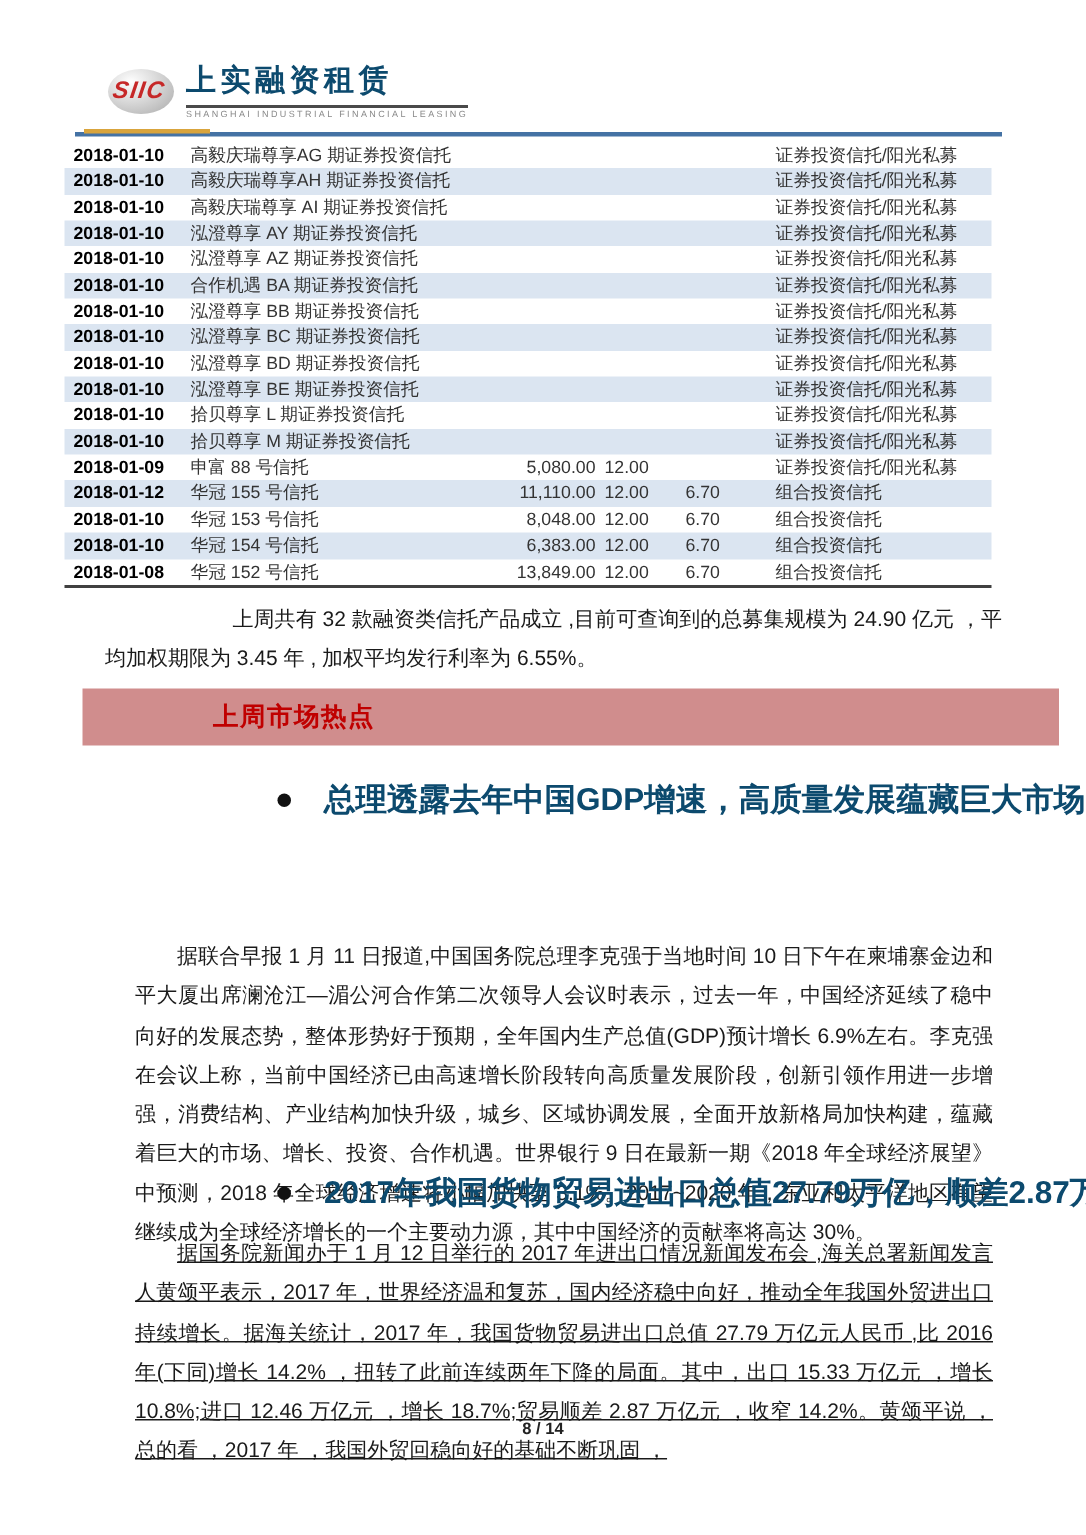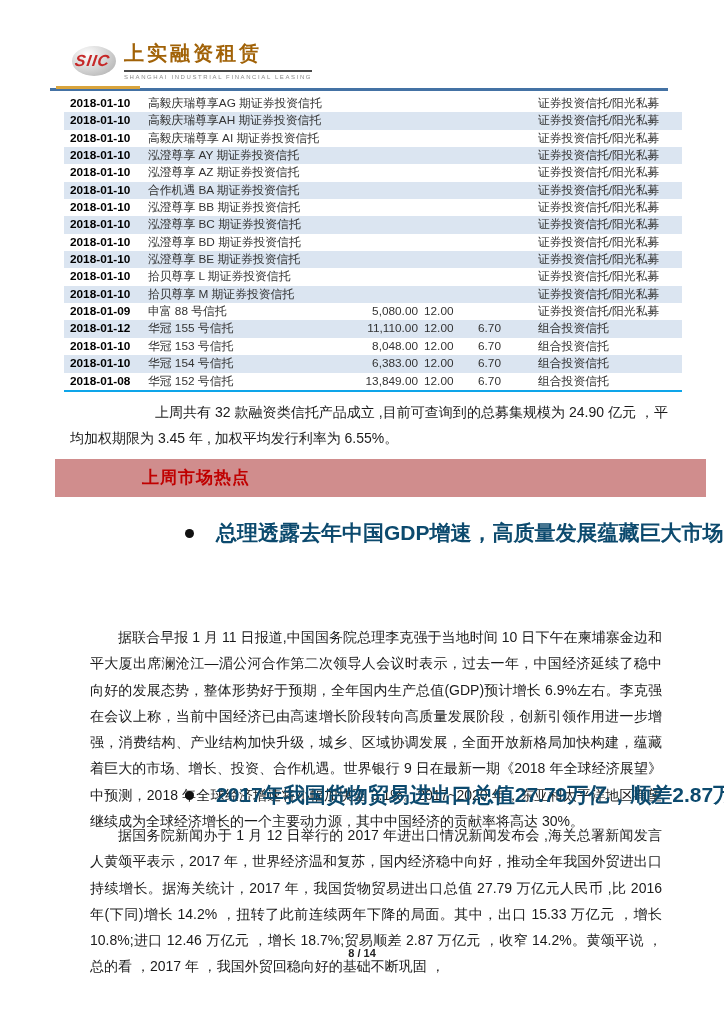--- a/index.html
+++ b/index.html
@@ -6,30 +6,30 @@
   .page{position:relative;width:724px;height:1023px;background:#ffffff;overflow:hidden;
         font-family:"Liberation Sans",sans-serif;color:#262626;}
 
   
   .logo{position:absolute;left:72px;top:40px;display:flex;align-items:flex-start;}
   .logo-ball{position:relative;width:44px;height:30px;border-radius:50%;margin-top:6px;
              background:radial-gradient(ellipse at 35% 28%, #fefefe 0%, #d8d8d8 45%, #a8a8a8 100%);}
   .logo-siic{position:absolute;left:3px;top:6px;font-size:16px;font-weight:bold;font-style:italic;
              color:#c62828;letter-spacing:1px;transform:skewX(-8deg);}
   .logo-text{margin-left:8px;}
-  .logo-cn{font-size:20px;letter-spacing:3px;color:#a16207;font-weight:600;
+  .logo-cn{font-size:20px;letter-spacing:3px;color:#0c4a6e;font-weight:600;
            border-bottom:2px solid #4a4a4a;padding-bottom:3px;white-space:nowrap;}
   .logo-en{font-size:6px;letter-spacing:1.6px;color:#8a8a8a;margin-top:2px;white-space:nowrap;}
 
   
   .head-rule{position:absolute;left:50px;top:88px;width:618px;height:3px;background:#4472a4;}
   .head-rule .gold{position:absolute;left:6px;top:-2px;width:84px;height:3px;background:#d9a43c;}
 
   
-  .table{position:absolute;left:64px;top:95px;width:618px;border-bottom:2px solid #0ea5e9;}
+  .table{position:absolute;left:43px;top:95px;width:618px;border-bottom:2px solid #404040;}
   .trow{display:flex;height:17.35px;line-height:17.5px;font-size:11.8px;color:#333;}
   .trow.alt{background:#dbe5f1;}
   .tcell{box-sizing:border-box;overflow:hidden;white-space:nowrap;}
   .c-date{width:84px;padding-left:6px;font-weight:bold;color:#000;}
   .c-name{width:201px;}
   .c-amount{width:73px;text-align:right;padding-right:4px;}
   .c-term{width:54px;padding-left:2px;}
   .c-rate{width:60px;padding-left:2px;}
   .c-type{flex:1;padding-left:2px;}
 
@@ -46,21 +46,21 @@
   .article-head{position:absolute;left:185px;display:flex;align-items:center;gap:22px;
                 font-weight:bold;font-size:21px;color:#0c4a6e;white-space:nowrap;}
   .dot{width:9px;height:9px;background:#111;border-radius:50%;flex:0 0 auto;}
   .head1{top:519px;}
   .head2{top:781px;align-items:center;}
 
   
   .para{position:absolute;left:90px;width:572px;font-size:14px;line-height:26.3px;
         text-align:justify;text-indent:28px;color:#1a1a1a;}
   .para1{top:592px;margin-top:32px;}
-  .para2{top:822px;}
+  .para2{top:822px;text-decoration:underline;}
 
   
   .footer{position:absolute;top:947px;left:0;width:100%;text-align:center;font-size:11px;
           font-weight:bold;color:#222;}
 </style>
 </head>
 <body>
 
 <div class="page">
 

